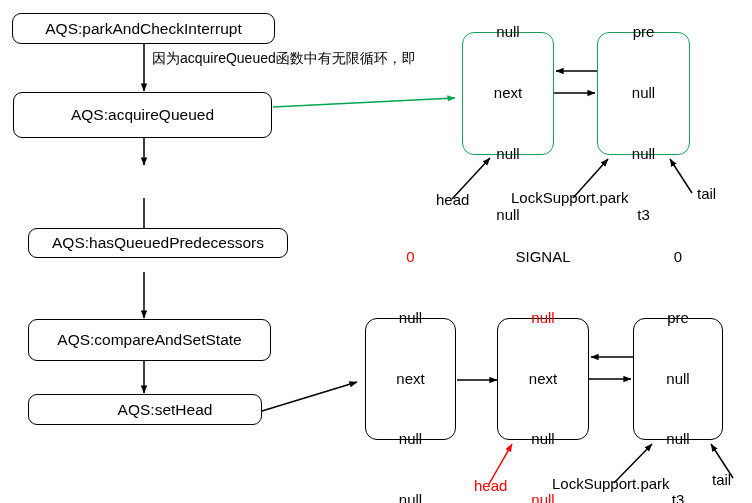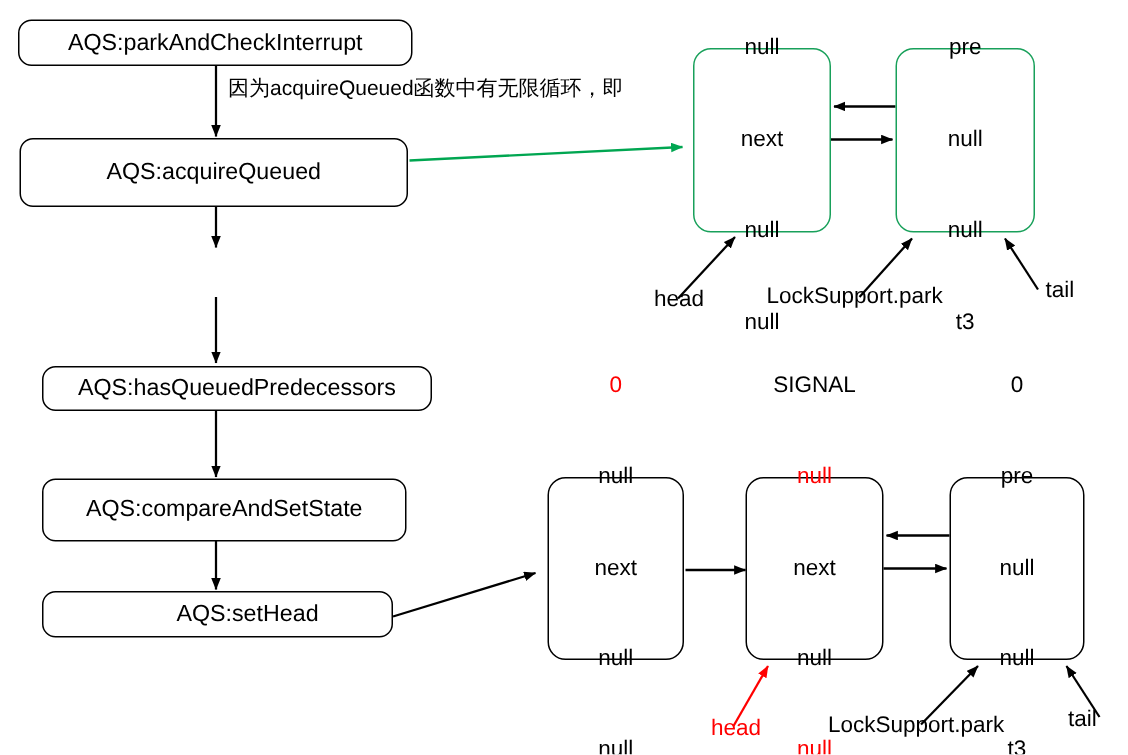--- a/index.html
+++ b/index.html
@@ -136,21 +136,21 @@
 
   <div class="flowbox" style="left:12px; top:13px; width:263px; height:31px;">
     <span>AQS:parkAndCheckInterrupt</span>
   </div>
 
   <div class="flowbox" style="left:13px; top:92px; width:259px; height:46px;">
     <span>AQS:acquireQueued</span>
   </div>
 
 
-  <div class="flowbox" style="left:28px; top:244px; width:260px; height:30px;">
+  <div class="flowbox" style="left:28px; top:228px; width:260px; height:30px;">
     <span>AQS:hasQueuedPredecessors</span>
   </div>
 
   <div class="flowbox" style="left:28px; top:319px; width:243px; height:42px;">
     <span>AQS:compareAndSetState</span>
   </div>
 
   <div class="flowbox" style="left:28px; top:394px; width:234px; height:31px;padding-left:40px;">
     <span>AQS:setHead</span>
   </div>

